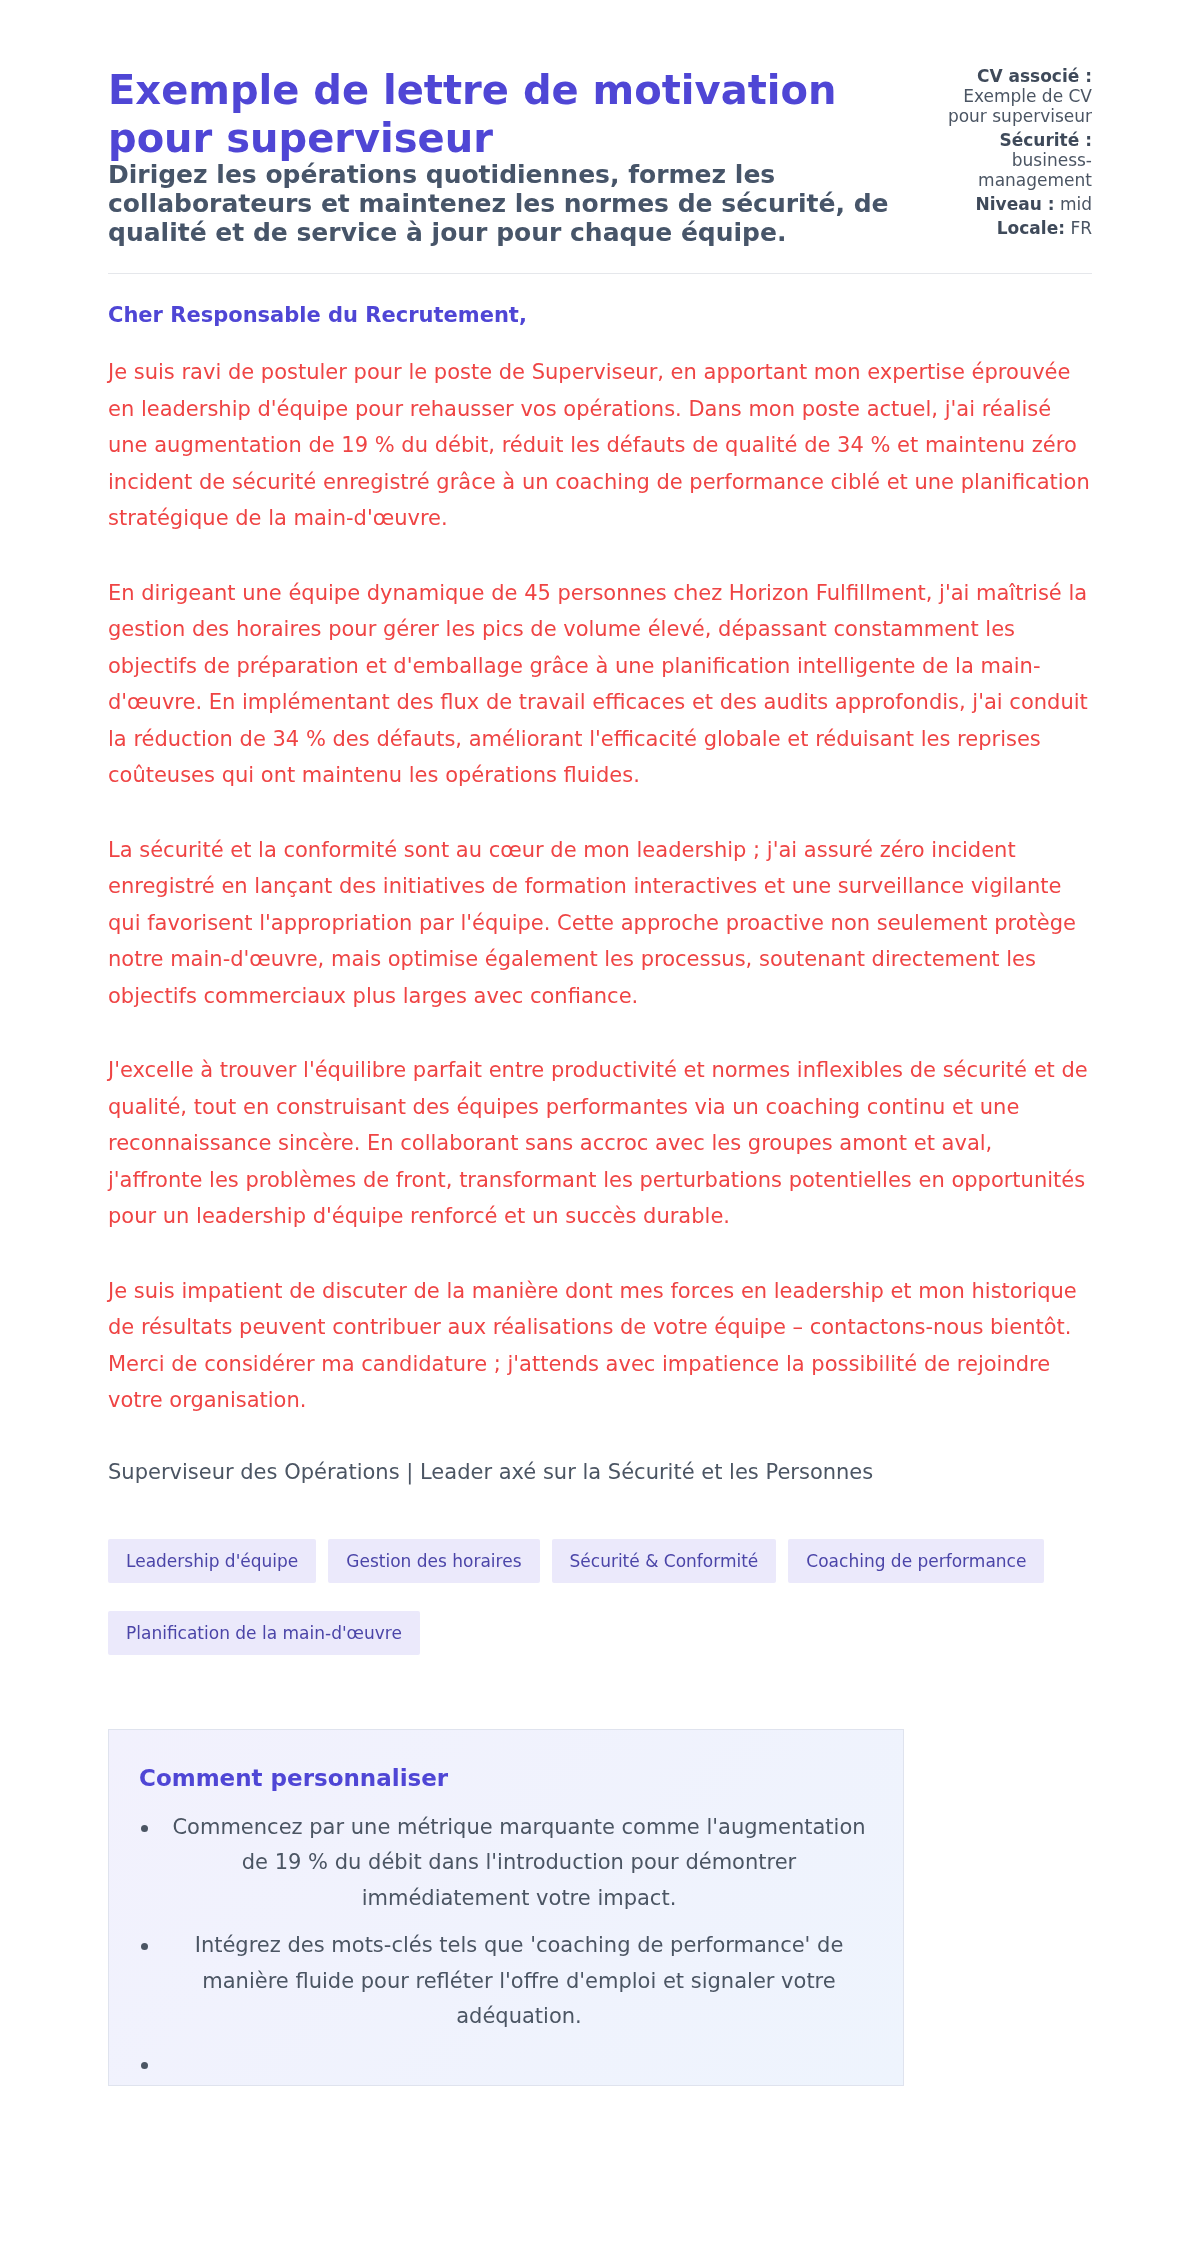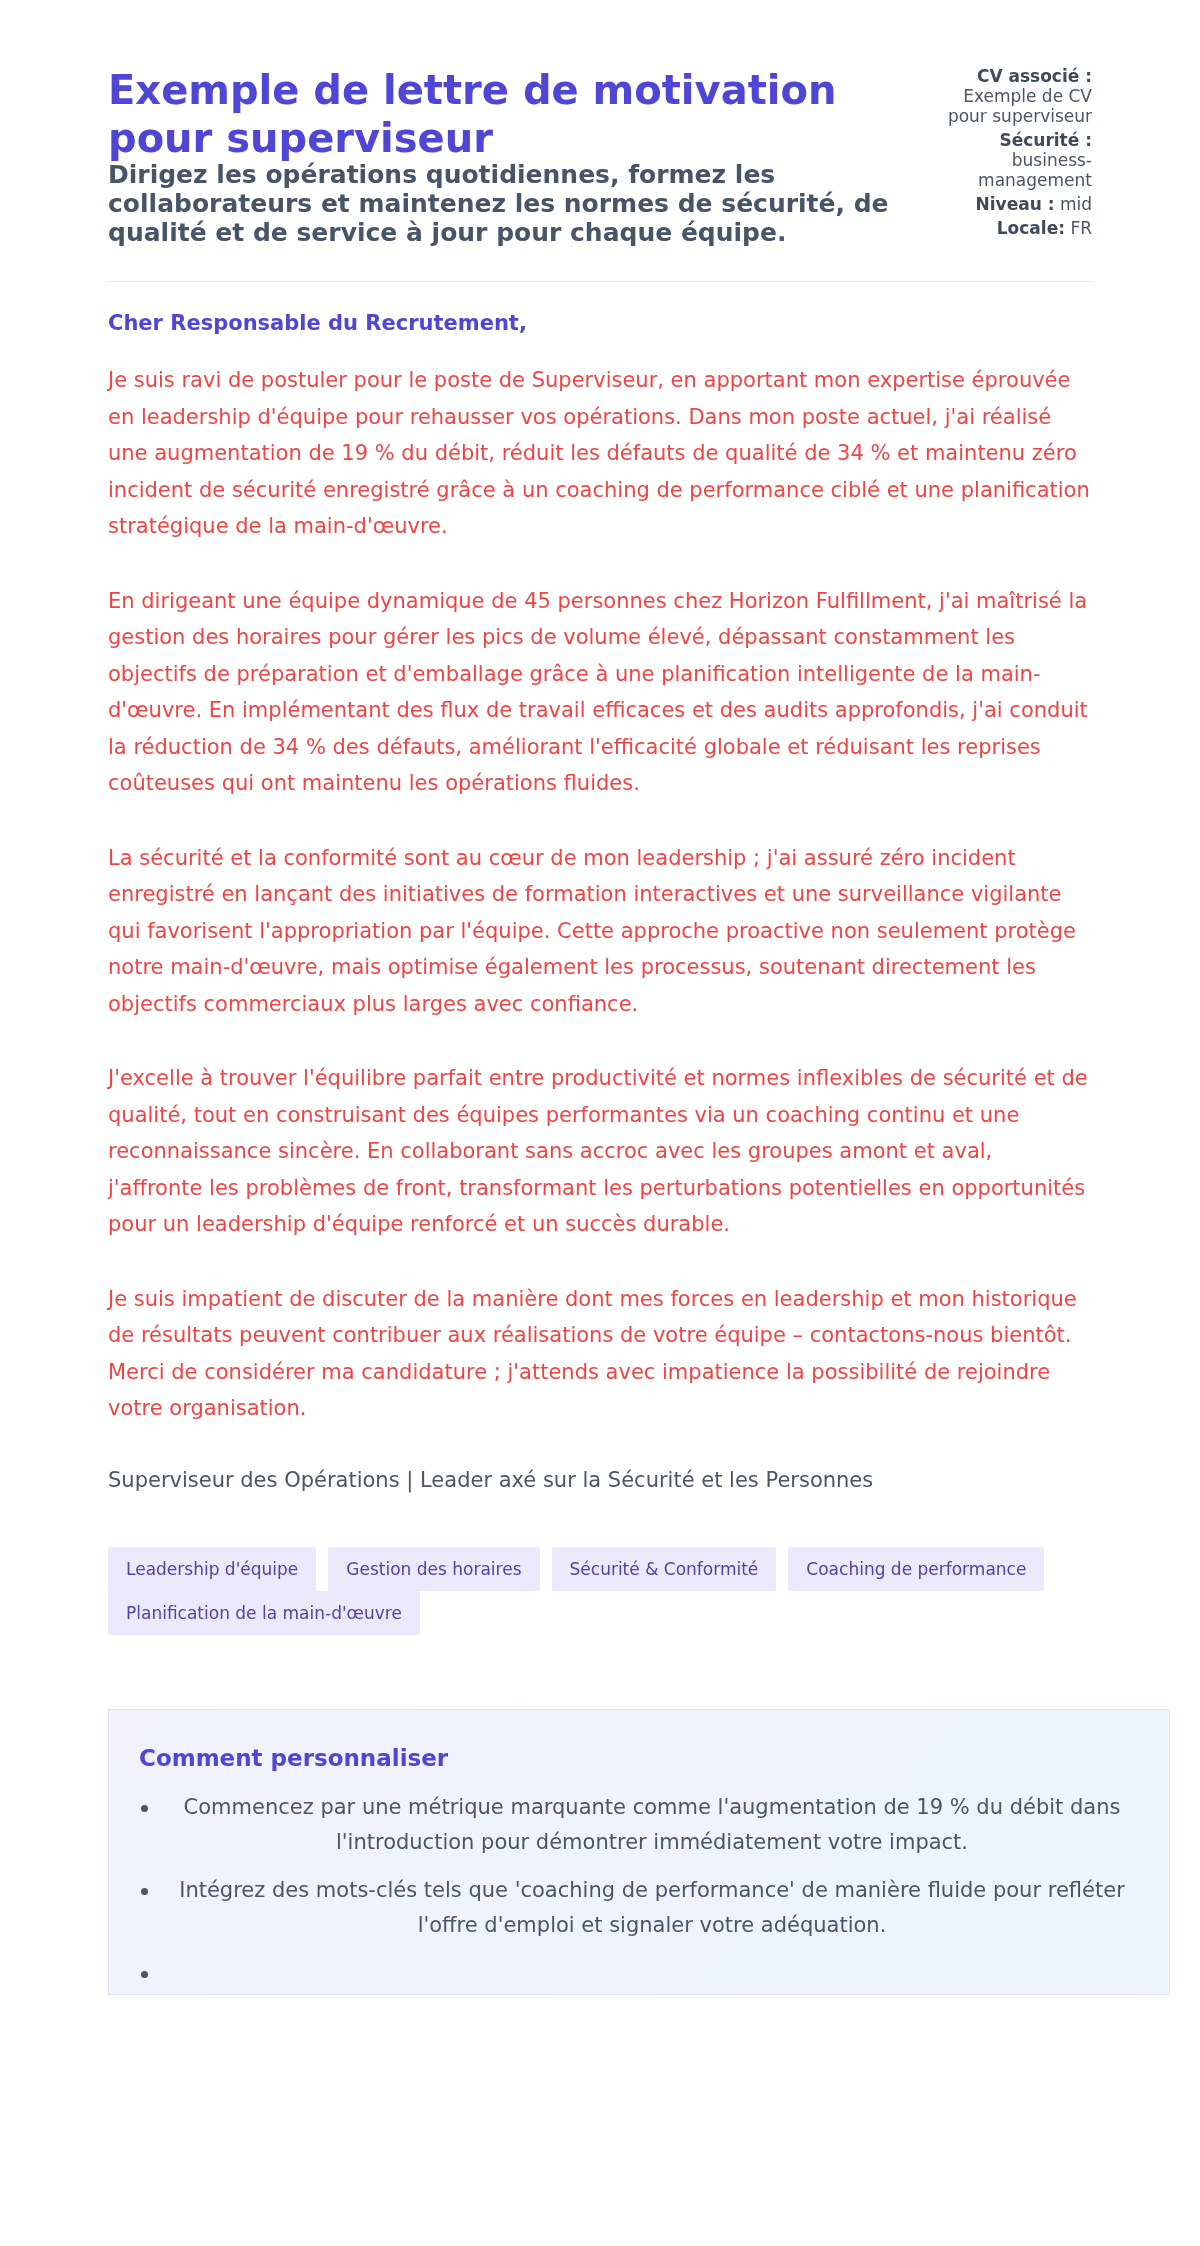--- a/index.html
+++ b/index.html
@@ -11,21 +11,21 @@
       color: #1a1d2b;
     }
     .page {
       width: 1200px;
       padding: 66px 108px 0 108px;
     }
     .header {
       display: flex;
       justify-content: space-between;
       align-items: flex-start;
-      padding-bottom: 34px;
+      padding-bottom: 26px;
       border-bottom: 1px solid #e5e7eb;
     }
     .header-left { width: 820px; }
     .title {
       font-size: 40px;
       font-weight: bold;
       color: #4f46d5;
       line-height: 48px;
     }
     .subtitle {
@@ -68,34 +68,34 @@
     .sig-title {
       margin-top: 12px;
       font-size: 21px;
       color: #4b5563;
       line-height: 26px;
     }
     .chips {
       margin-top: 54px;
       display: flex;
       flex-wrap: wrap;
-      gap: 0 12px;
+      gap: 28px 12px;
       width: 984px;
     }
     .chip {
       background: #ebe9fb;
       color: #4b45a8;
       font-size: 17px;
       padding: 12px 18px;
       line-height: 20px;
       border-radius: 2px;
     }
     .tips {
       margin-top: 74px;
-      width: 1062px;
+      width: 796px;
       border: 1px solid #dfe3ee;
       background: linear-gradient(135deg, #f2f1fd 0%, #eef4fd 100%);
       padding: 34px 30px 38px 30px;
     }
     .tips-title {
       font-size: 23px;
       font-weight: bold;
       color: #4f46d5;
       line-height: 28px;
     }

